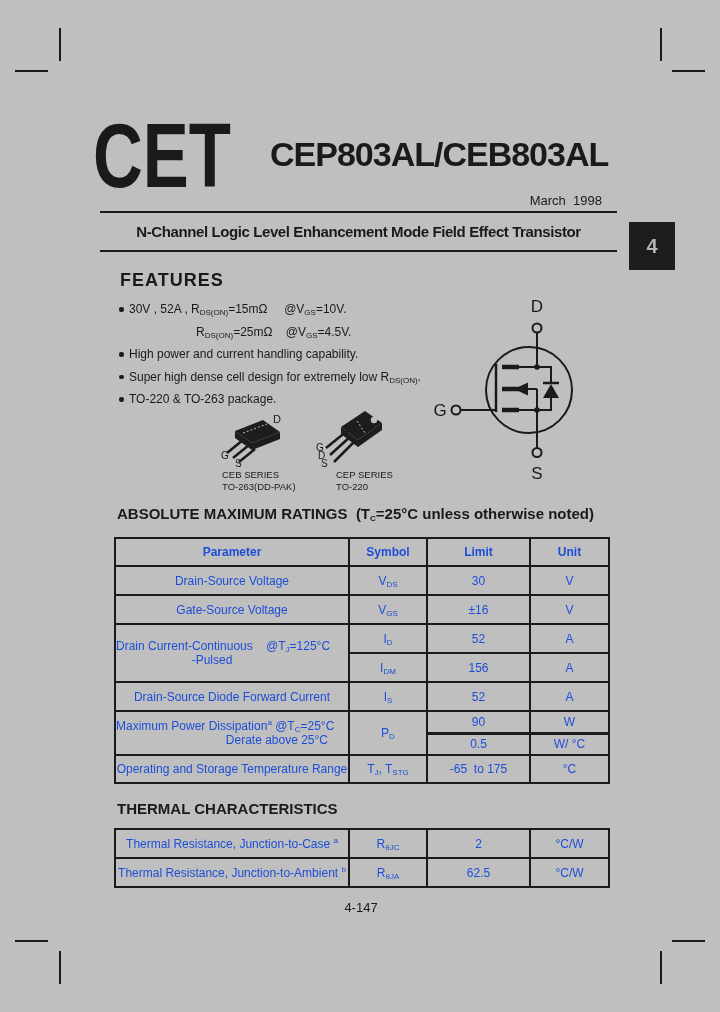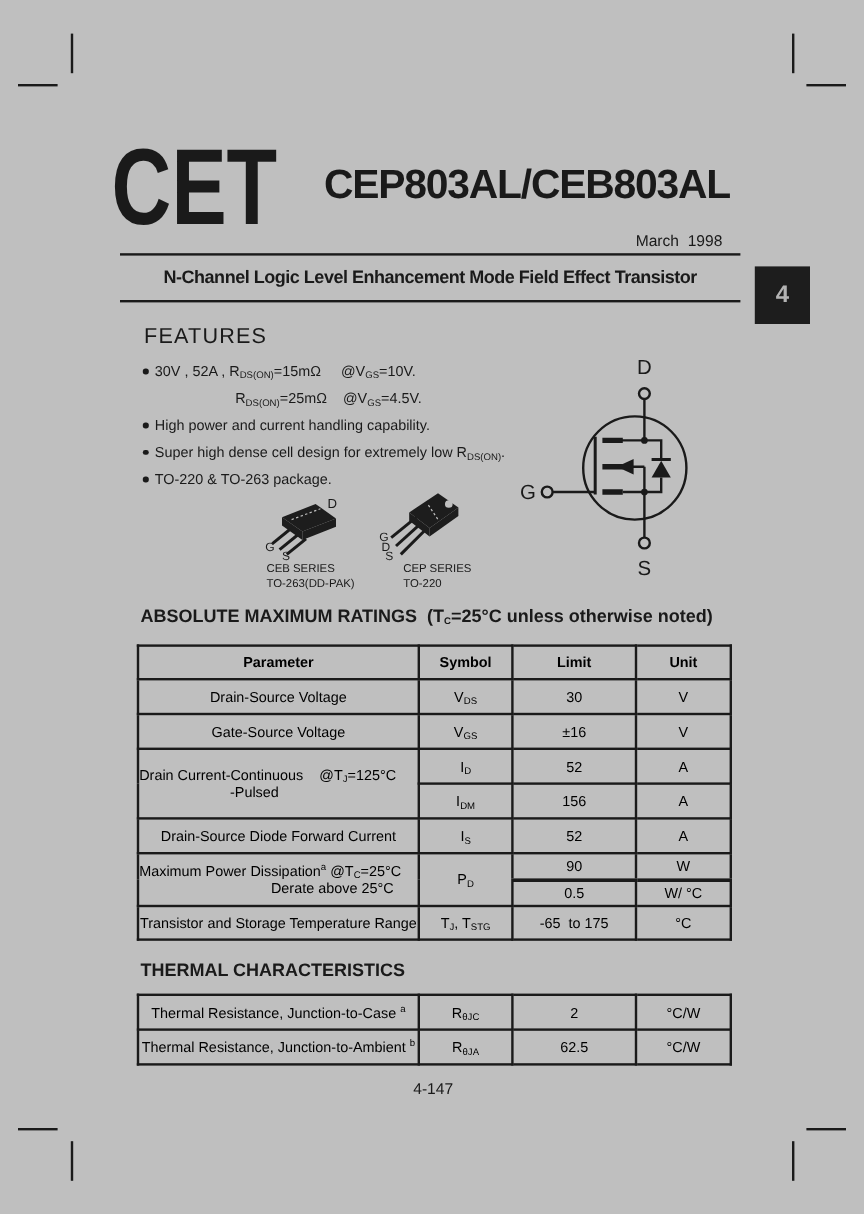--- a/index.html
+++ b/index.html
@@ -28,35 +28,35 @@
     display:flex;align-items:center;justify-content:center;
     font-size:15px;font-weight:bold;letter-spacing:-0.4px;
   }
   .section-tab{
     left:629px;top:222px;width:46px;height:48px;background:#1d1d1d;
     color:#b3b3b3;font-size:20px;font-weight:bold;
     display:flex;align-items:center;justify-content:center;
   }
 
   
-  .features-heading{left:120px;top:270px;font-size:18px;font-weight:normal;letter-spacing:1px;}
+  .features-heading{left:120px;top:270px;font-size:18px;font-weight:bold;letter-spacing:1px;}
   .features-list{left:129px;top:302px;width:330px;list-style:none;margin:0;padding:0;}
   .features-list li{position:relative;font-size:12px;margin-bottom:8.5px;line-height:14px;}
   .features-list li .dot{
     position:absolute;left:-10px;top:5px;width:4.5px;height:4.5px;border-radius:50%;background:#1a1a1a;
   }
   .features-list li.no-bullet{padding-left:67px;}
 
   
   .sec-heading{font-size:15px;font-weight:bold;}
 
   
   table.spec{
     position:absolute;border-collapse:collapse;table-layout:fixed;
-    font-size:12px;color:#000000;
+    font-size:12px;color:#1d4ed8;
   }
   table.spec td,table.spec th{
     border:2px solid #1a1a1a;padding:0;text-align:center;vertical-align:middle;
     font-weight:normal;overflow:hidden;
   }
   table.spec th{font-weight:bold;}
   td.c-param{text-align:left;padding-left:13px;}
   td.c-param .line1{text-align:left;}
   td.c-param .line2-center{text-align:center;padding-right:40px;}
   td.c-param .line2-right{text-align:right;padding-right:20px;}
@@ -224,21 +224,21 @@
     </td>
     <td rowspan="2">P<sub>D</sub></td>
     <td>90</td>
     <td>W</td>
   </tr>
   <tr style="height:22px" class="thick-top">
     <td class="pre">0.5</td>
     <td class="pre">W/ °C</td>
   </tr>
   <tr style="height:28px">
-    <td class="c-param">Transistor and Storage Temperature Range</td>
+    <td class="c-param">Operating and Storage Temperature Range</td>
     <td>T<sub>J</sub>, T<sub>STG</sub></td>
     <td class="pre">-65  to 175</td>
     <td>°C</td>
   </tr>
 </tbody>
   </table>
 
 <div class="abs sec-heading" style="left:117px;top:800px">THERMAL CHARACTERISTICS</div>
 
 <table class="spec" style="left:114px;top:828px;width:494px">

